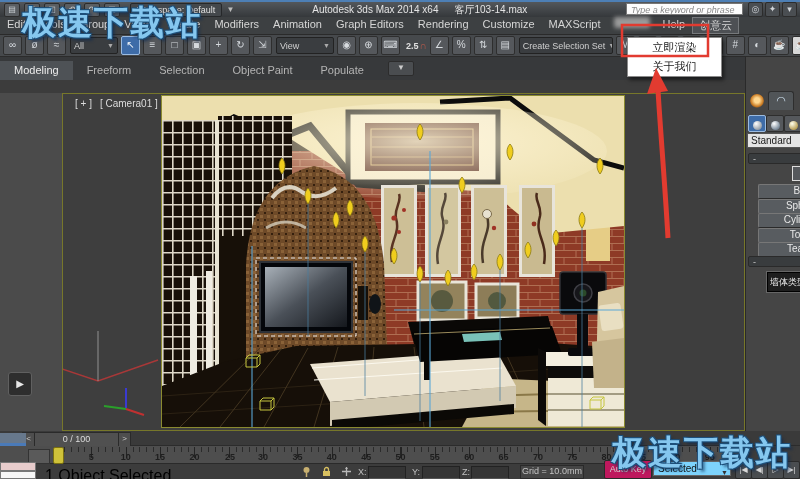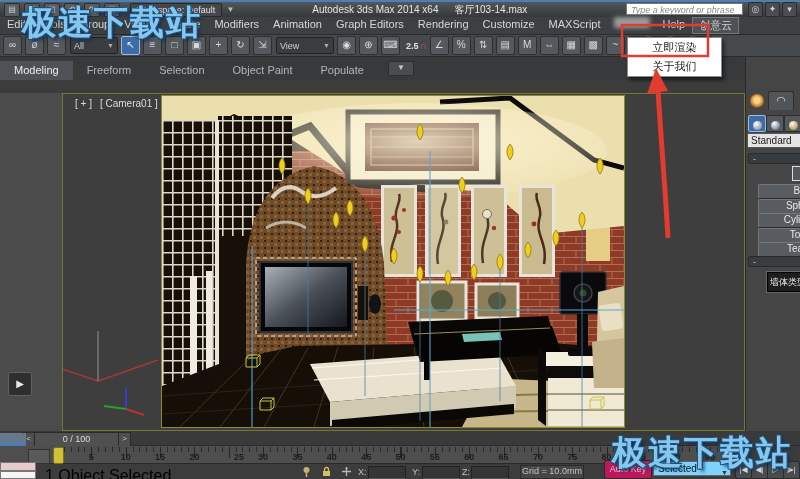--- a/index.html
+++ b/index.html
@@ -172,20 +172,24 @@
         <span class="combo-arrow">▼</span>
       </span>
       <span class="tool-icon">◉</span>
       <span class="tool-icon">⊕</span>
       <span class="tool-icon">⌨</span>
       <span class="snap-label">2.5<span class="magnet">∩</span></span>
       <span class="tool-icon">∠</span>
       <span class="tool-icon">%</span>
       <span class="tool-icon">⇅</span>
       <span class="tool-icon">▤</span>
+      <span class="tool-combo" style="width: 86px;">
+        <span>Create Selection Set</span>
+        <span class="combo-arrow">▼</span>
+      </span>
       <span class="tool-icon">M</span>
       <span class="tool-icon">⇔</span>
       <span class="tool-icon">▦</span>
       <span class="tool-icon">▩</span>
       <span class="tool-icon">~</span>
       <span class="tool-icon">#</span>
       <span class="tool-icon">◐</span>
       <span class="tool-icon">☕</span>
       <span class="tool-icon light">☕</span>
     </div>
@@ -440,21 +444,21 @@
   <div class="abs rulerrow"></div>
   <div class="abs mini-curve"></div>
   <div class="abs ruler-minor"></div>
   <div class="abs ruler-major"></div>
   <div id="ruler-labels">
       <span class="tick-label" style="left: 48px;">0</span>
       <span class="tick-label" style="left: 82.35px;">5</span>
       <span class="tick-label" style="left: 116.7px;">10</span>
       <span class="tick-label" style="left: 151.05px;">15</span>
       <span class="tick-label" style="left: 185.4px;">20</span>
-      <span class="tick-label" style="left: 230px;">25</span>
+      <span class="tick-label" style="left: 221px;">25</span>
       <span class="tick-label" style="left: 254.1px;">30</span>
       <span class="tick-label" style="left: 288.45px;">35</span>
       <span class="tick-label" style="left: 322.8px;">40</span>
       <span class="tick-label" style="left: 357.15px;">45</span>
       <span class="tick-label" style="left: 391.5px;">50</span>
       <span class="tick-label" style="left: 425.85px;">55</span>
       <span class="tick-label" style="left: 460.2px;">60</span>
       <span class="tick-label" style="left: 494.55px;">65</span>
       <span class="tick-label" style="left: 528.9px;">70</span>
       <span class="tick-label" style="left: 563.25px;">75</span>

